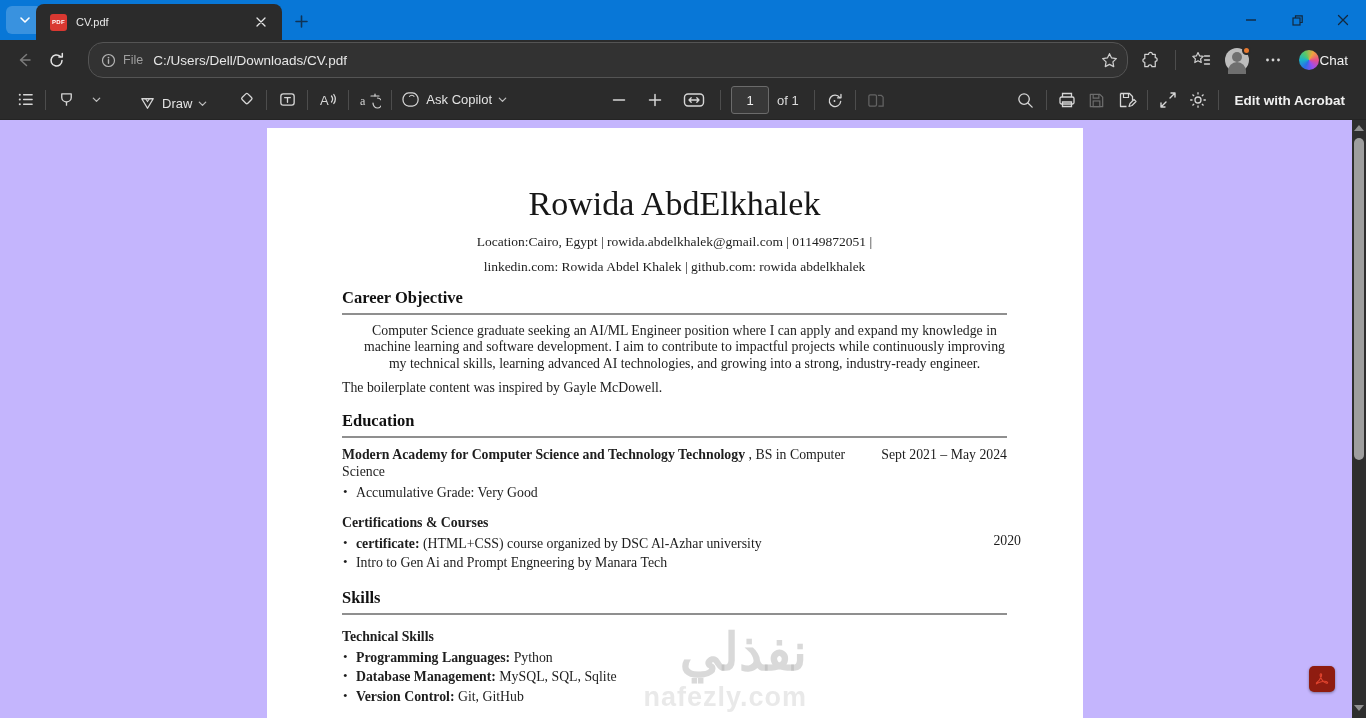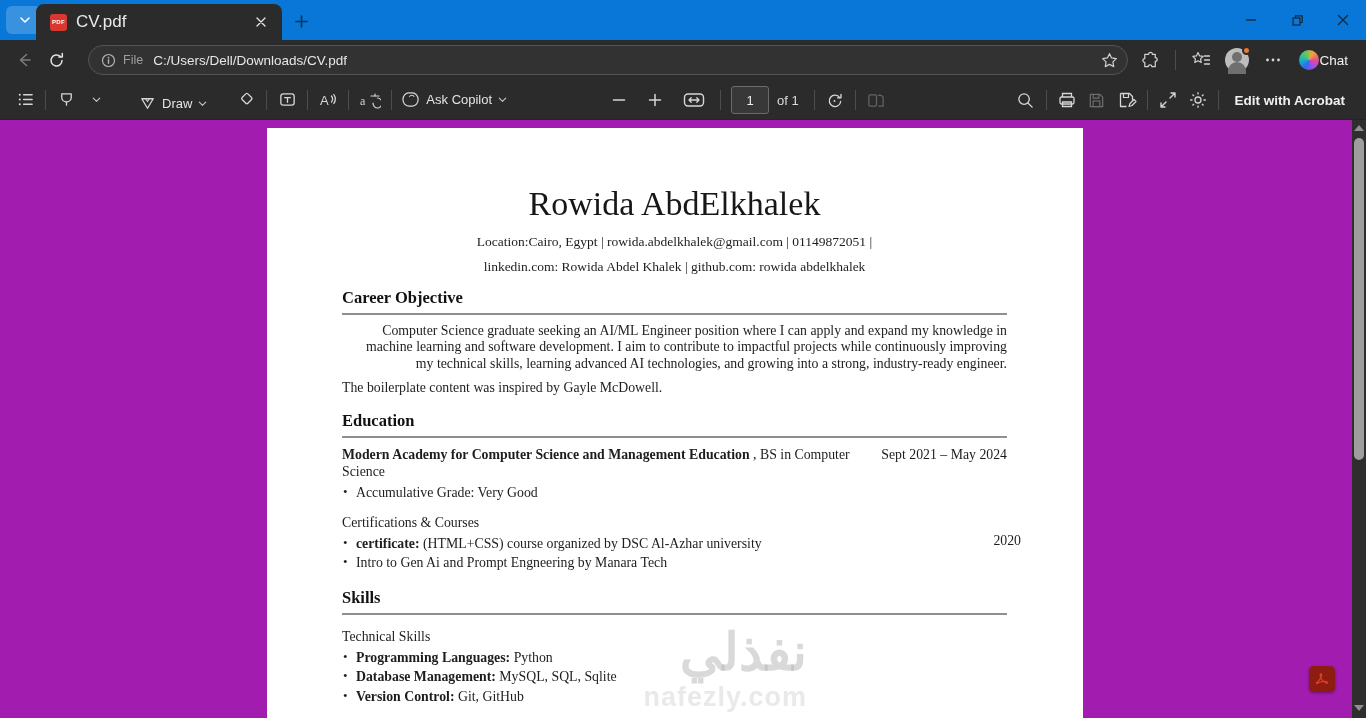--- a/index.html
+++ b/index.html
@@ -9,31 +9,31 @@
   .screen { position:relative; width:1366px; height:718px; overflow:hidden; }
 
   
   .tabbar { position:relative; height:40px; background:#0877d7; display:flex; align-items:flex-end; }
   .tab-search { position:absolute; left:6px; top:6px; width:38px; height:28px; border-radius:6px;
                 background:rgba(255,255,255,0.20); display:flex; align-items:center; justify-content:center; cursor:pointer; }
   .tab { position:absolute; left:36px; top:4px; width:246px; height:36px; background:#2b2b2b;
          border-radius:8px 8px 0 0; display:flex; align-items:center; padding:0 10px 0 14px; }
   .favicon { width:17px; height:17px; background:#d93831; border-radius:3px; color:#fff; font-size:6px;
              font-weight:bold; display:flex; align-items:center; justify-content:center; letter-spacing:.3px; }
-  .tab-title { color:#e9e9e9; font-size:17px; margin-left:9px; flex:1; }
+  .tab-title { color:#e9e9e9; font-size:11px; margin-left:9px; flex:1; }
   .tab-close { width:22px; height:22px; border-radius:4px; display:flex; align-items:center; justify-content:center; cursor:pointer; }
   .newtab { position:absolute; left:288px; top:8px; width:26px; height:26px; border-radius:5px;
             display:flex; align-items:center; justify-content:center; cursor:pointer; }
   .wincontrols { position:absolute; right:0; top:0; height:40px; display:flex; }
   .winbtn { width:46px; height:40px; display:flex; align-items:center; justify-content:center; cursor:pointer; }
 
   
   .addressbar { height:40px; background:#2b2b2b; display:flex; align-items:center; padding:0 8px; }
   .navbtn { width:32px; height:32px; display:flex; align-items:center; justify-content:center; border-radius:5px; }
-  .urlpill { height:30px; flex:1; max-width:1052px; margin:0 6px 0 16px; background:#323232; border:1px solid #545454;
+  .urlpill { height:36px; flex:1; max-width:1052px; margin:0 6px 0 16px; background:#323232; border:1px solid #545454;
              border-radius:15px; display:flex; align-items:center; padding:0 8px 0 12px; }
   .scheme { color:#9e9e9e; font-size:12.5px; margin:0 10px 0 7px; }
   .url { color:#e6e6e6; font-size:13.5px; flex:1; white-space:nowrap; overflow:hidden; }
   .abar-right { display:flex; align-items:center; gap:4px; }
   .vdiv { width:1px; height:20px; background:#4d4d4d; margin:0 5px; }
   .avatar { position:relative; width:24px; height:24px; border-radius:50%; background:#bdbdbd; overflow:visible; }
   .avatar .head { position:absolute; left:7px; top:4px; width:10px; height:10px; border-radius:50%; background:#6f6f6f; }
   .avatar .bodyp { position:absolute; left:3px; top:14px; width:18px; height:12px; border-radius:9px 9px 0 0; background:#6f6f6f; }
   .avatar .dot { position:absolute; right:-2px; top:-2px; width:9px; height:9px; border-radius:50%; background:#e8792f; border:2px solid #2b2b2b; }
   .chatbtn { display:flex; align-items:center; gap:0; padding:4px 10px 4px 6px; border-radius:6px; cursor:pointer; }
@@ -50,38 +50,38 @@
   .tbtn.disabled { opacity:.45; cursor:default; }
   .tlabel { font-size:13px; color:#e3e3e3; }
   .tcenter { position:absolute; left:604px; top:0; height:40px; display:flex; align-items:center; }
   .tright { position:absolute; right:10px; top:0; height:40px; display:flex; align-items:center; }
   .pagebox { width:38px; height:28px; background:#383838; border:1px solid #6b6b6b; border-radius:3px;
              color:#f0f0f0; font-size:13px; text-align:center; outline:none; font-family:"Liberation Sans",sans-serif; }
   .ofpages { color:#dcdcdc; font-size:13px; margin:0 10px 0 8px; }
   .acro-label { color:#f0f0f0; font-size:13.5px; font-weight:600; padding:0 6px; }
 
   
-  .viewer { position:relative; height:598px; background:#a21caf; overflow:hidden; }
+  .viewer { position:relative; height:598px; background:#c4b5fd; overflow:hidden; }
   .page { position:absolute; left:267px; top:8px; width:816px; height:760px; background:#fff;
           padding:0 76px 0 75px; color:#1d1d1d; font-family:"Liberation Serif","DejaVu Serif",serif; }
   .doc-title { margin-top:56px; text-align:center; font-size:34px; line-height:1.15; color:#171717; }
   .contact { text-align:center; font-size:13.5px; margin-top:11px; color:#1d1d1d; }
   .contact + .contact { margin-top:9px; }
   .sec-h { margin-top:13px; font-size:16.5px; font-weight:bold; color:#111;
            border-bottom:2.5px solid #8f8f8f; padding-bottom:5px; }
-  .para { margin-top:8px; font-size:13.8px; line-height:1.185; text-align:right;margin-left:20px; }
+  .para { margin-top:8px; font-size:13.8px; line-height:1.185; text-align:center;margin-left:20px; }
   .note { margin-top:8px; font-size:13.8px; }
   .edu-row { position:relative; margin-top:9px; }
   .edu-text { width:520px; font-size:13.8px; line-height:1.2; }
   .b { font-weight:bold; }
   .right-date { position:absolute; top:0; right:0; font-size:13.8px; }
   ul.plain { list-style:none; margin-top:6px; }
   ul.plain li { position:relative; padding-left:14px; font-size:13.8px; margin-top:5px; line-height:1.05; }
   ul.plain li::before { content:"•"; position:absolute; left:1px; top:-1px; font-size:13px; }
-  .subhead { margin-top:14px; font-size:13.8px; font-weight:normal; }
+  .subhead { margin-top:14px; font-size:13.8px; font-weight:bold; }
   .watermark { position:absolute; left:300px; top:498px; width:240px; text-align:right;
                pointer-events:none; font-family:Liberation Sans, sans-serif; }
   .wm-ar { font-size:52px; font-weight:bold; color:rgba(175,175,175,0.48); line-height:1; }
   .wm-dom { font-size:27px; font-weight:bold; color:rgba(200,200,200,0.40);
             letter-spacing:1px; margin-top:4px; }
 
   .acrobat-fab { position:absolute; left:1309px; top:546px; width:26px; height:26px; border-radius:5px;
                  background:#8f1c10; display:flex; align-items:center; justify-content:center; cursor:pointer;
                  box-shadow:0 1px 3px rgba(0,0,0,.4); }
 
@@ -371,21 +371,21 @@
       <div class="contact">Location:Cairo, Egypt  |  rowida.abdelkhalek@gmail.com  |  01149872051  |</div>
       <div class="contact">linkedin.com: Rowida Abdel Khalek  |  github.com: rowida abdelkhalek</div>
 
       <div class="sec-h">Career Objective</div>
       <div class="para">Computer Science graduate seeking an AI/ML Engineer position where I can apply and expand my knowledge in machine learning and software development. I aim to contribute to impactful projects while continuously improving my technical skills, learning advanced AI technologies, and growing into a strong, industry-ready engineer.</div>
       <div class="note">The boilerplate content was inspired by Gayle McDowell.</div>
 
       <div class="sec-h" style="margin-top:15px;">Education</div>
       <div class="edu-row">
         <div class="edu-text">
-          <span class="b">Modern Academy for Computer Science and Management Education</span><span> , BS in Computer Science</span>
+          <span class="b">Modern Academy for Computer Science and Technology Technology</span><span> , BS in Computer Science</span>
         </div>
         <span class="right-date">Sept 2021 – May 2024</span>
       </div>
       <ul class="plain">
         <li>Accumulative Grade: Very Good</li>
       </ul>
 
       <div class="subhead">Certifications &amp; Courses</div>
       <ul class="plain">
         <li style="padding-right:80px; position:relative;">

